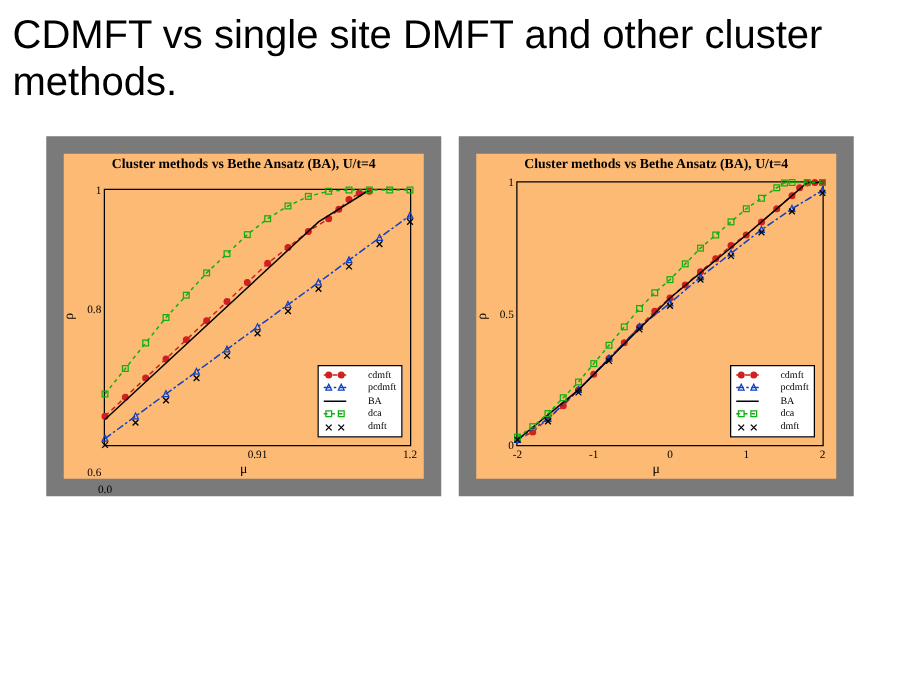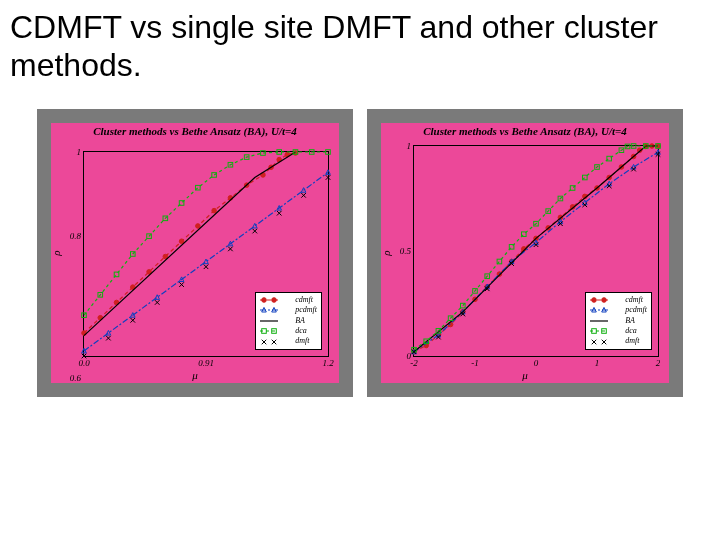--- a/index.html
+++ b/index.html
@@ -21,23 +21,22 @@
     justify-content: center;
     gap: 14px;
     margin-top: 20px;
     padding: 0 24px;
   }
   .chart-frame {
     background: #7a7a7a;
     padding: 14px;
   }
   .chart-inner {
-    background: #ec4899;
+    background: #fdba74;
     position: relative;
-    font-style: italic;
   }
   .chart-title {
     position: absolute;
     top: 2px;
     left: 0; right: 0;
     text-align: center;
     font-size: 11px;
     font-weight: bold;
     font-family: "Times New Roman", serif;
   }
@@ -122,23 +121,23 @@
 
 <div class="charts-row">
 
   <div class="chart-frame">
     <div class="chart-inner" style="width:288px;height:260px;">
       <div class="chart-title">Cluster methods vs Bethe Ansatz (BA), U/t=4</div>
       <div class="ylabel">ρ</div>
       <div class="xlabel">μ</div>
       <div class="plot-area" id="plot0" style="left:32px;top:28px;right:10px;bottom:26px;">
           <div class="tick-y" style="top: 204px; margin-top: 22px;">0.6</div>
-          <div class="tick-y" style="top: 84px; padding-left: 28px;">0.8</div>
+          <div class="tick-y" style="top: 95px; padding-left: 28px;">0.8</div>
           <div class="tick-y" style="top: 0px;">1</div>
-          <div class="tick-x" style="left: 0px;">0.0</div>
+          <div class="tick-x" style="left: 0px; margin-top: 28px;">0.0</div>
           <div class="tick-x" style="left: 122px;">0.91</div>
           <div class="tick-x" style="left: 244px;">1.2</div>
           <svg class="plot-svg" viewBox="0 0 244 204">
             <path d="M0.0,181.0 L16.3,165.7 L32.5,150.5 L48.8,135.1 L65.1,119.8 L81.3,104.5 L97.6,89.3 L113.9,74.0 L130.1,58.7 L146.4,45.9 L162.7,33.1 L178.9,23.0 L187.1,15.3 L195.2,7.7 L203.3,2.5 L211.5,1.0" fill="none" stroke="#d02020" stroke-width="1.2" stroke-dasharray="4,3"></path>
             <g transform="translate(0,181.04999999999998)">
               <circle r="2.3" fill="#d02020" stroke="#d02020"></circle>
             </g>
             <g transform="translate(16.266666666666662,165.74999999999997)">
               <circle r="2.3" fill="#d02020" stroke="#d02020"></circle>
             </g>

